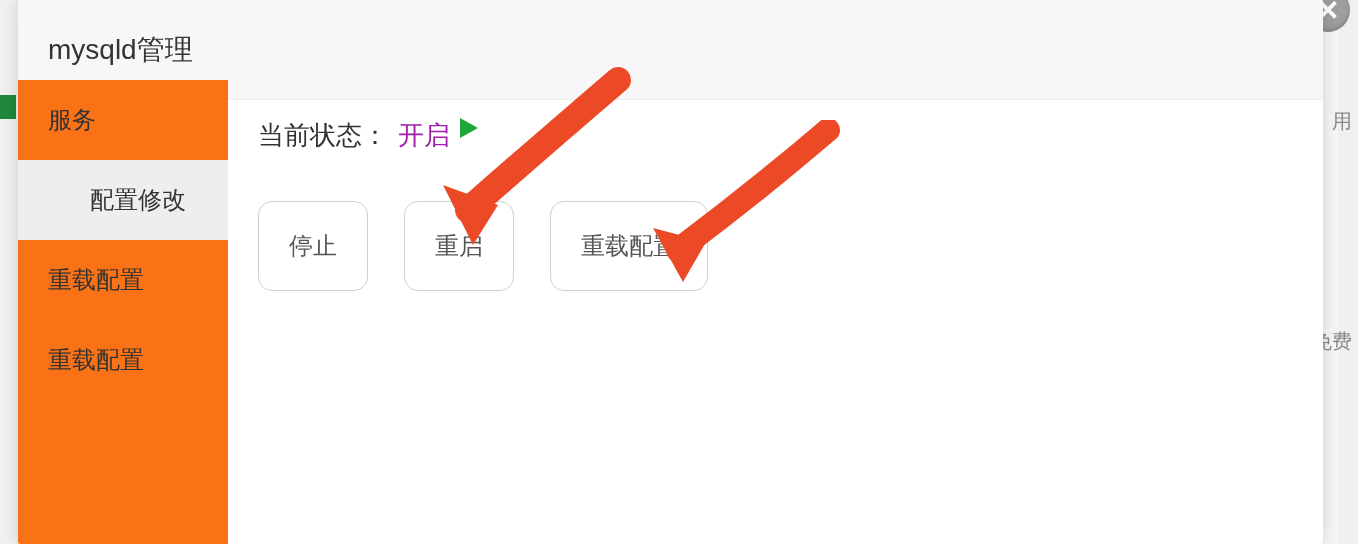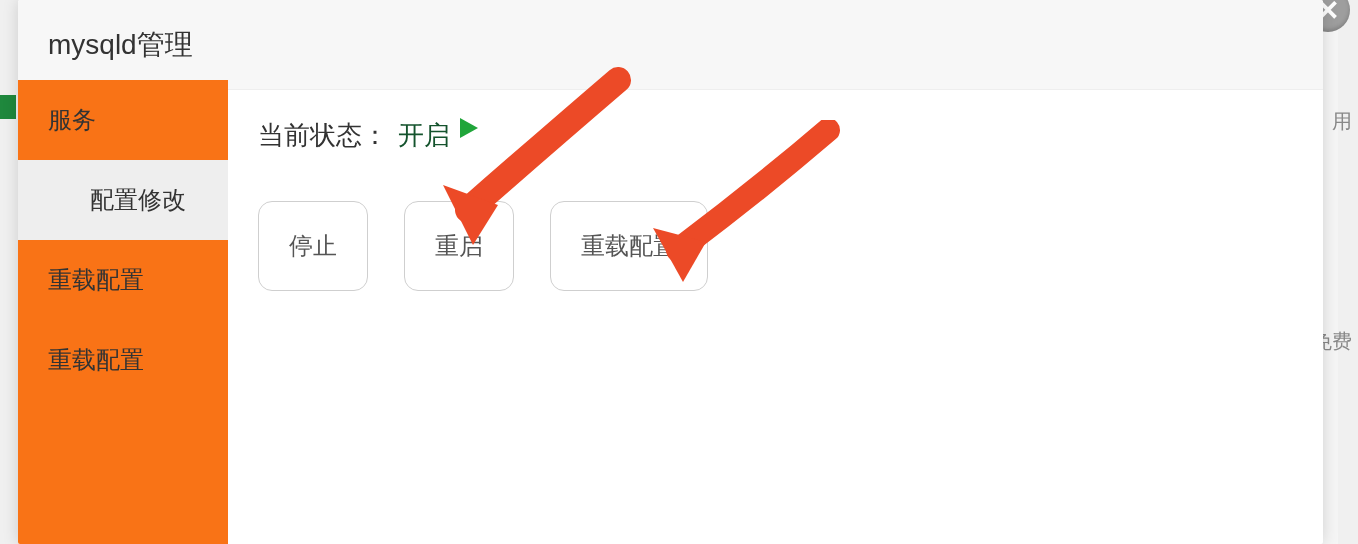--- a/index.html
+++ b/index.html
@@ -13,33 +13,33 @@
   .bg-h1 { right:6px; top:108px; }
   .bg-h2 { right:6px; top:328px; }
   .bg-h3 { right:6px; top:519px; }
   .bg-h4 { left:3px; top:45px; }
   .bg-h5 { left:4px; top:519px; }
   .bg-green { position:absolute; left:0; top:95px; width:16px; height:24px; background:#1f883d; }
 
   
   .modal { position:absolute; left:18px; right:35px; top:0; bottom:0; background:#fff; box-shadow:0 0 16px rgba(0,0,0,0.15); border-radius:2px; overflow:hidden; }
 
-  .modal-header { height:90px; background:#f7f7f7; border-bottom:1px solid #eee; display:flex; align-items:center; padding-left:30px; }
+  .modal-header { height:100px; background:#f7f7f7; border-bottom:1px solid #eee; display:flex; align-items:center; padding-left:30px; }
   .modal-title { font-size:28px; font-weight:400; color:#333; }
 
   .modal-body { position:absolute; top:80px; left:0; right:0; bottom:0; display:flex; }
 
   .sidebar { width:210px; background:#f97316; }
   .sidebar-item { height:80px; display:flex; align-items:center; padding-left:30px; font-size:24px; color:#333; cursor:pointer; }
   .sidebar-item.active { background:#eeeeee;justify-content:center; }
   .sidebar-item:first-child { font-size:24px; }
 
   .content { flex:1; padding:30px 30px; position:relative; }
   .status-row { font-size:26px; color:#333; display:flex; gap:10px; margin-top:8px; }
-  .status-value { color:#14532d; }
+  .status-value { color:#a21caf; }
   .play-icon svg { display:block; }
 
   .buttons-row { margin-top:48px; display:flex; gap:36px; }
   .btn { border:1px solid #cfcfcf; border-radius:14px; padding:28px 30px; font-size:24px; color:#555; background:#fff; cursor:pointer; }
 
   
   .close-x { position:absolute; right:8px; top:-12px; width:44px; height:44px; border-radius:50%; background:#9e9e9e; display:flex; align-items:center; justify-content:center; box-shadow:inset 0 -2px 4px rgba(0,0,0,0.2); }
   .close-x span { color:#fff; font-size:28px; font-weight:700; }
 
   

